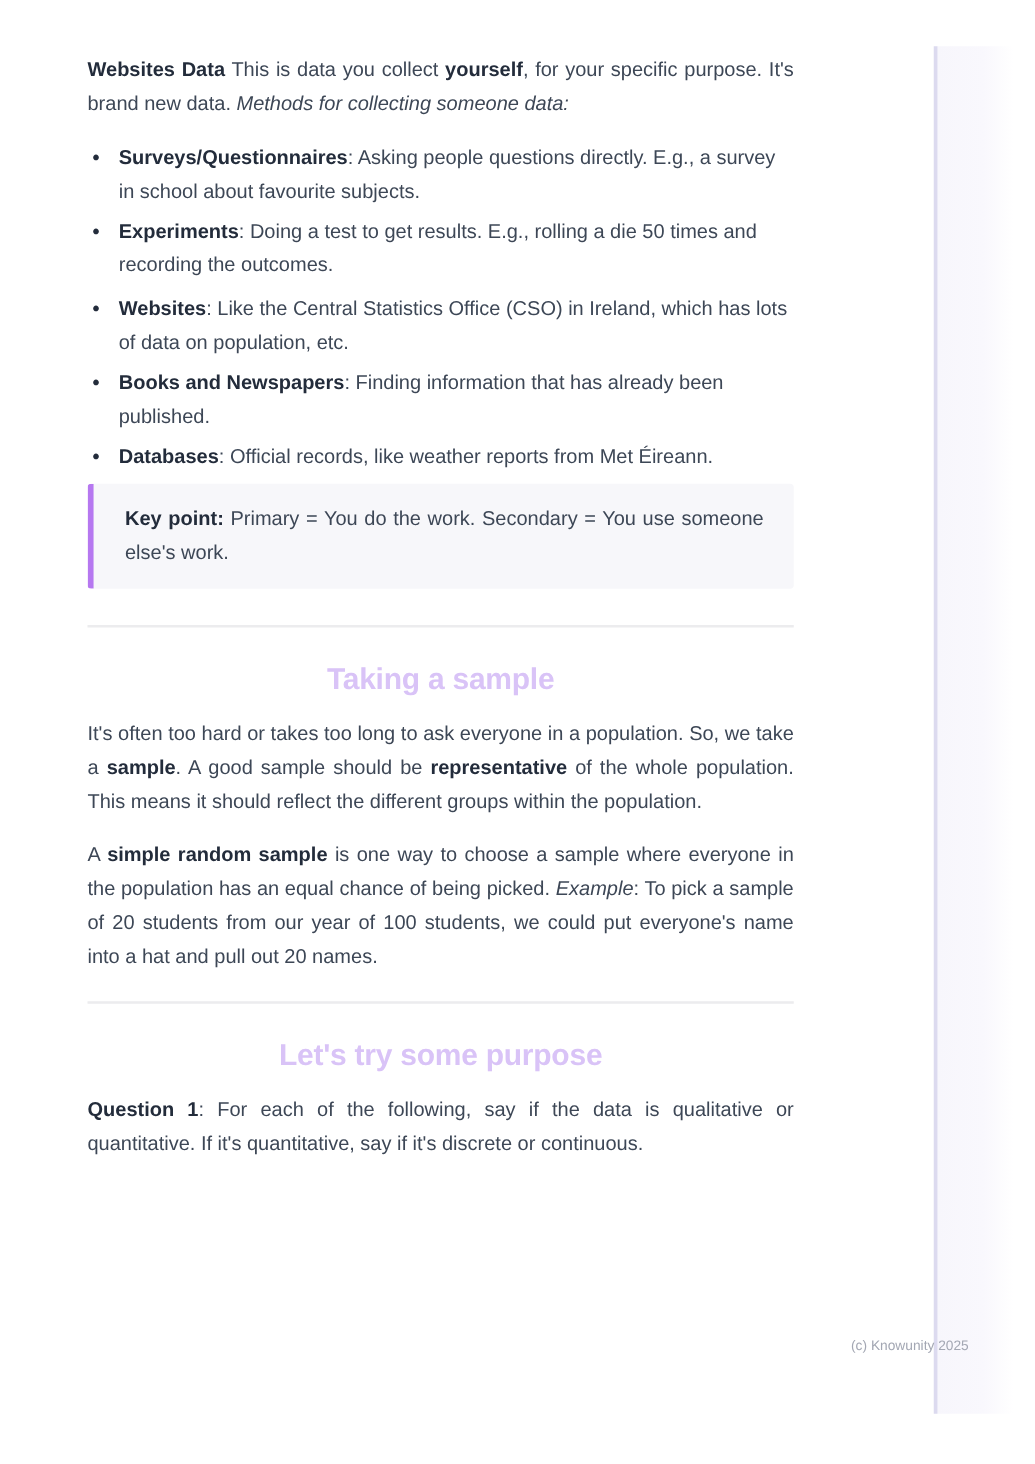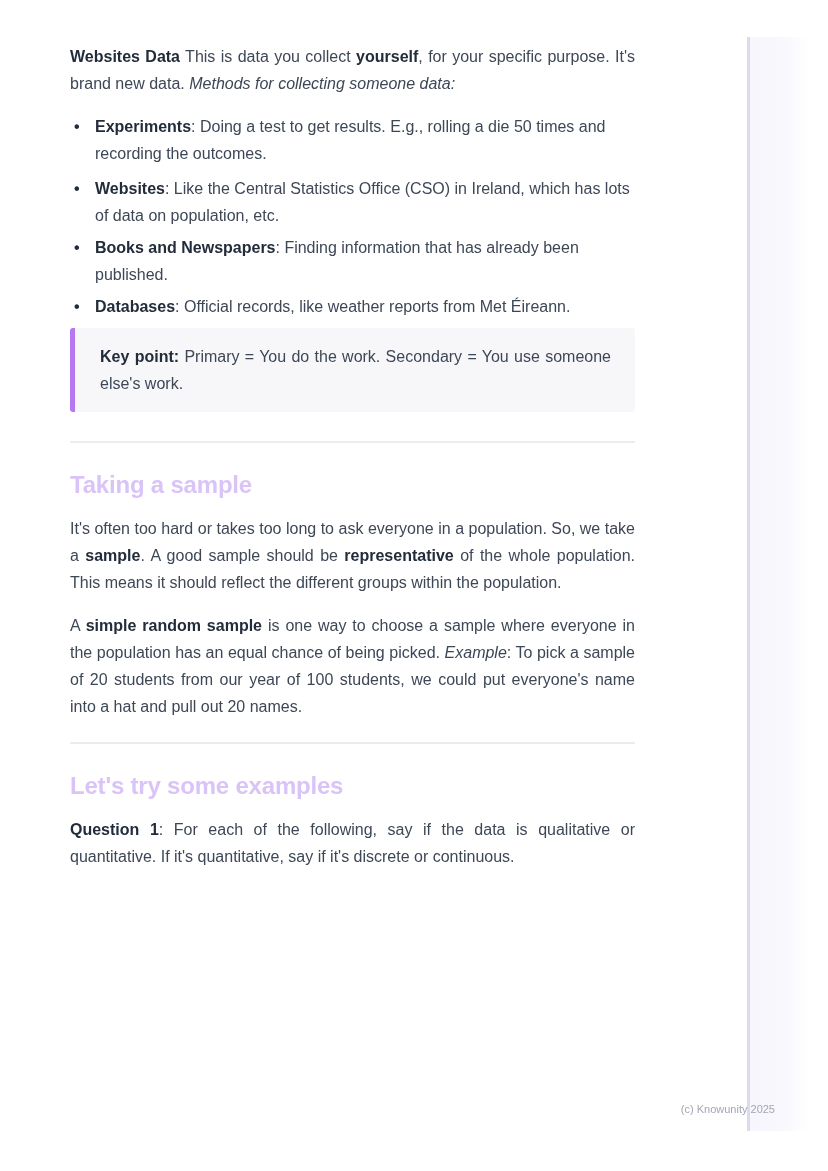--- a/index.html
+++ b/index.html
@@ -52,24 +52,25 @@
     border-top: 2px solid var(--divider, #ececee);
     margin: 22px 0 27px 0;
   }
   h2.section-heading {
     font-size: 24px;
     line-height: 29px;
     font-weight: 700;
     color: var(--heading-purple, #d9c3f7);
     margin: 0 0 16px 0;
     letter-spacing: -0.2px;
+    text-align: center;
   }
   .watermark {
     position: absolute;
-    top: 1102px;
+    top: 1070px;
     right: 53px;
     font-size: 11px;
     line-height: 14px;
     color: var(--watermark-text, #a3a7b3);
     z-index: 3;
   }
   .page-edge {
     position: absolute;
     left: 747px; top: 37px;
     width: 81px; height: 1094px;
@@ -79,20 +80,21 @@
   }
 </style>
 </head>
 <body>
 
 <div class="content">
 
   <p><b>Websites Data</b> This is data you collect <b>yourself</b>, for your specific purpose. It's brand new data. <i>Methods for collecting someone data:</i></p>
 
   <ul class="doc-list">
+    <li><b>Surveys/Questionnaires</b>: Asking people questions directly. E.g., a survey in school about favourite subjects.</li>
     <li><b>Experiments</b>: Doing a test to get results. E.g., rolling a die 50 times and recording the outcomes.</li>
   </ul>
 
 
   <ul class="doc-list">
     <li><b>Websites</b>: Like the Central Statistics Office (CSO) in Ireland, which has lots of data on population, etc.</li>
     <li><b>Books and Newspapers</b>: Finding information that has already been published.</li>
     <li><b>Databases</b>: Official records, like weather reports from Met Éireann.</li>
   </ul>
 
@@ -103,21 +105,21 @@
   <div class="divider"></div>
 
   <h2 class="section-heading">Taking a sample</h2>
 
   <p>It's often too hard or takes too long to ask everyone in a population. So, we take a <b>sample</b>. A good sample should be <b>representative</b> of the whole population. This means it should reflect the different groups within the population.</p>
 
   <p>A <b>simple random sample</b> is one way to choose a sample where everyone in the population has an equal chance of being picked. <i>Example</i>: To pick a sample of 20 students from our year of 100 students, we could put everyone's name into a hat and pull out 20 names.</p>
 
   <div class="divider"></div>
 
-  <h2 class="section-heading">Let's try some examples</h2>
+  <h2 class="section-heading">Let's try some purpose</h2>
 
   <p><b>Question 1</b>: For each of the following, say if the data is qualitative or quantitative. If it's quantitative, say if it's discrete or continuous.</p>
 
 </div>
 
 <div class="watermark">(c) Knowunity 2025</div>
 
 <div class="page-edge"></div>
 
 </body></html>

